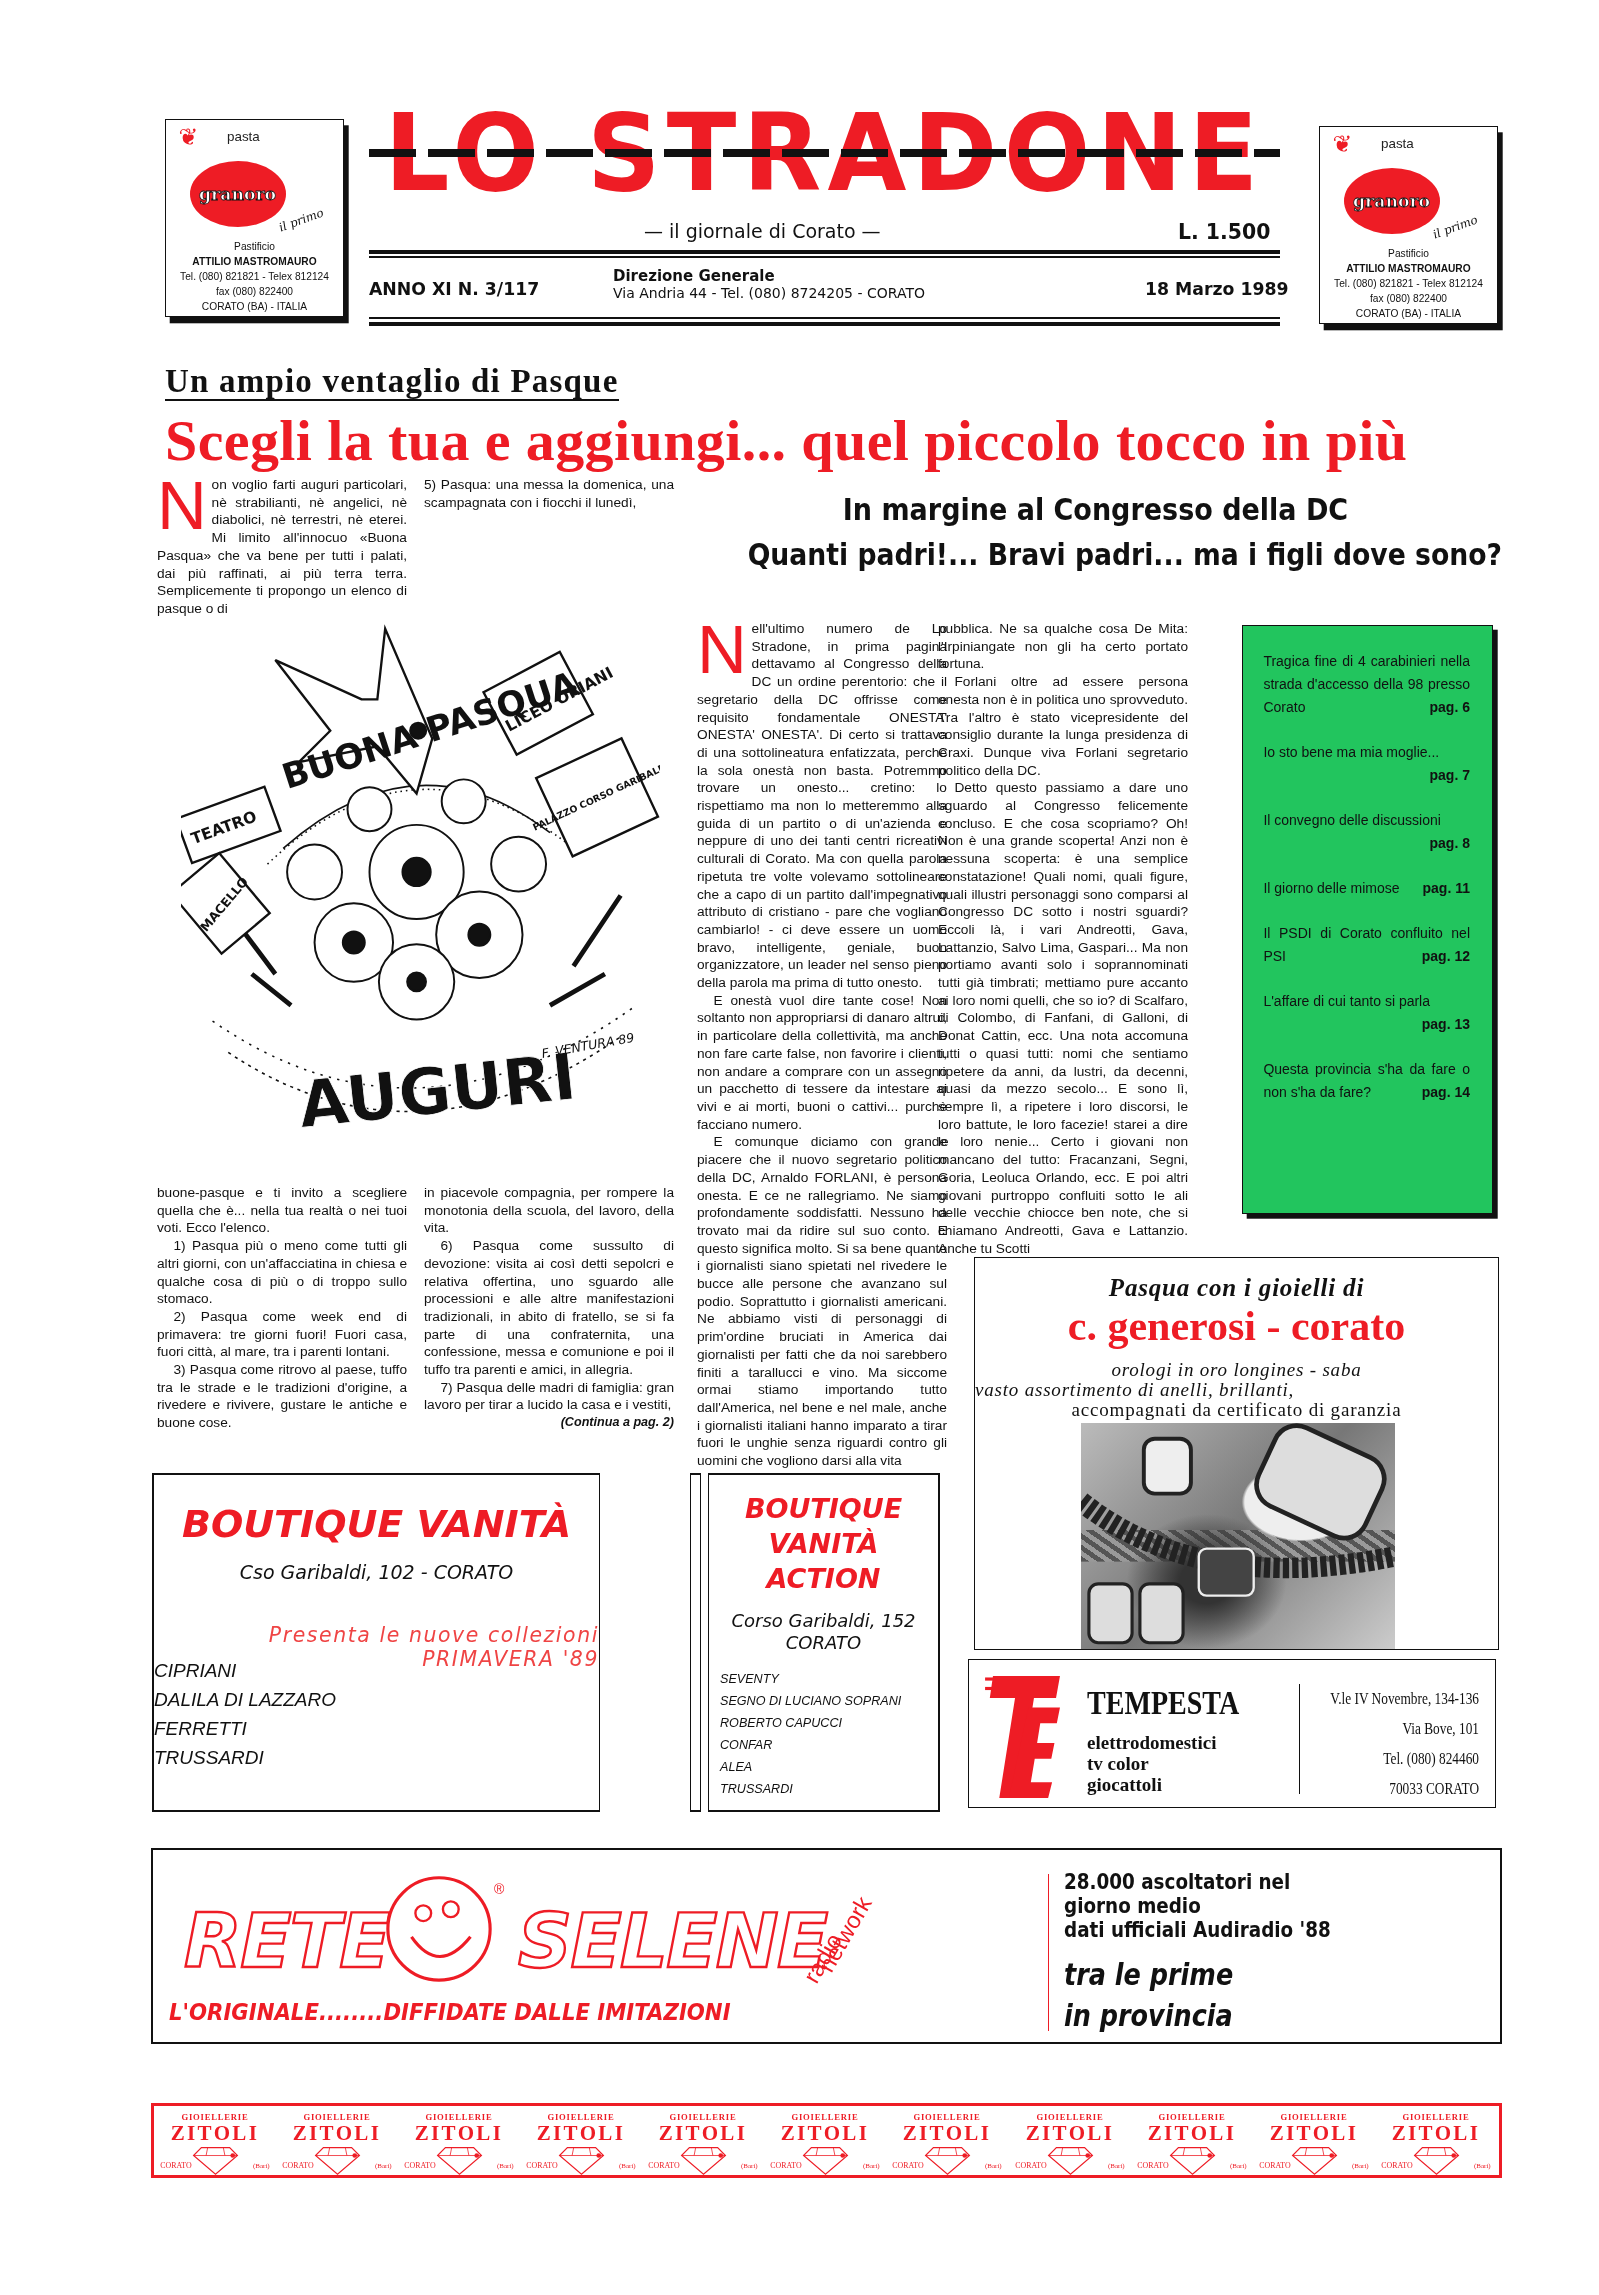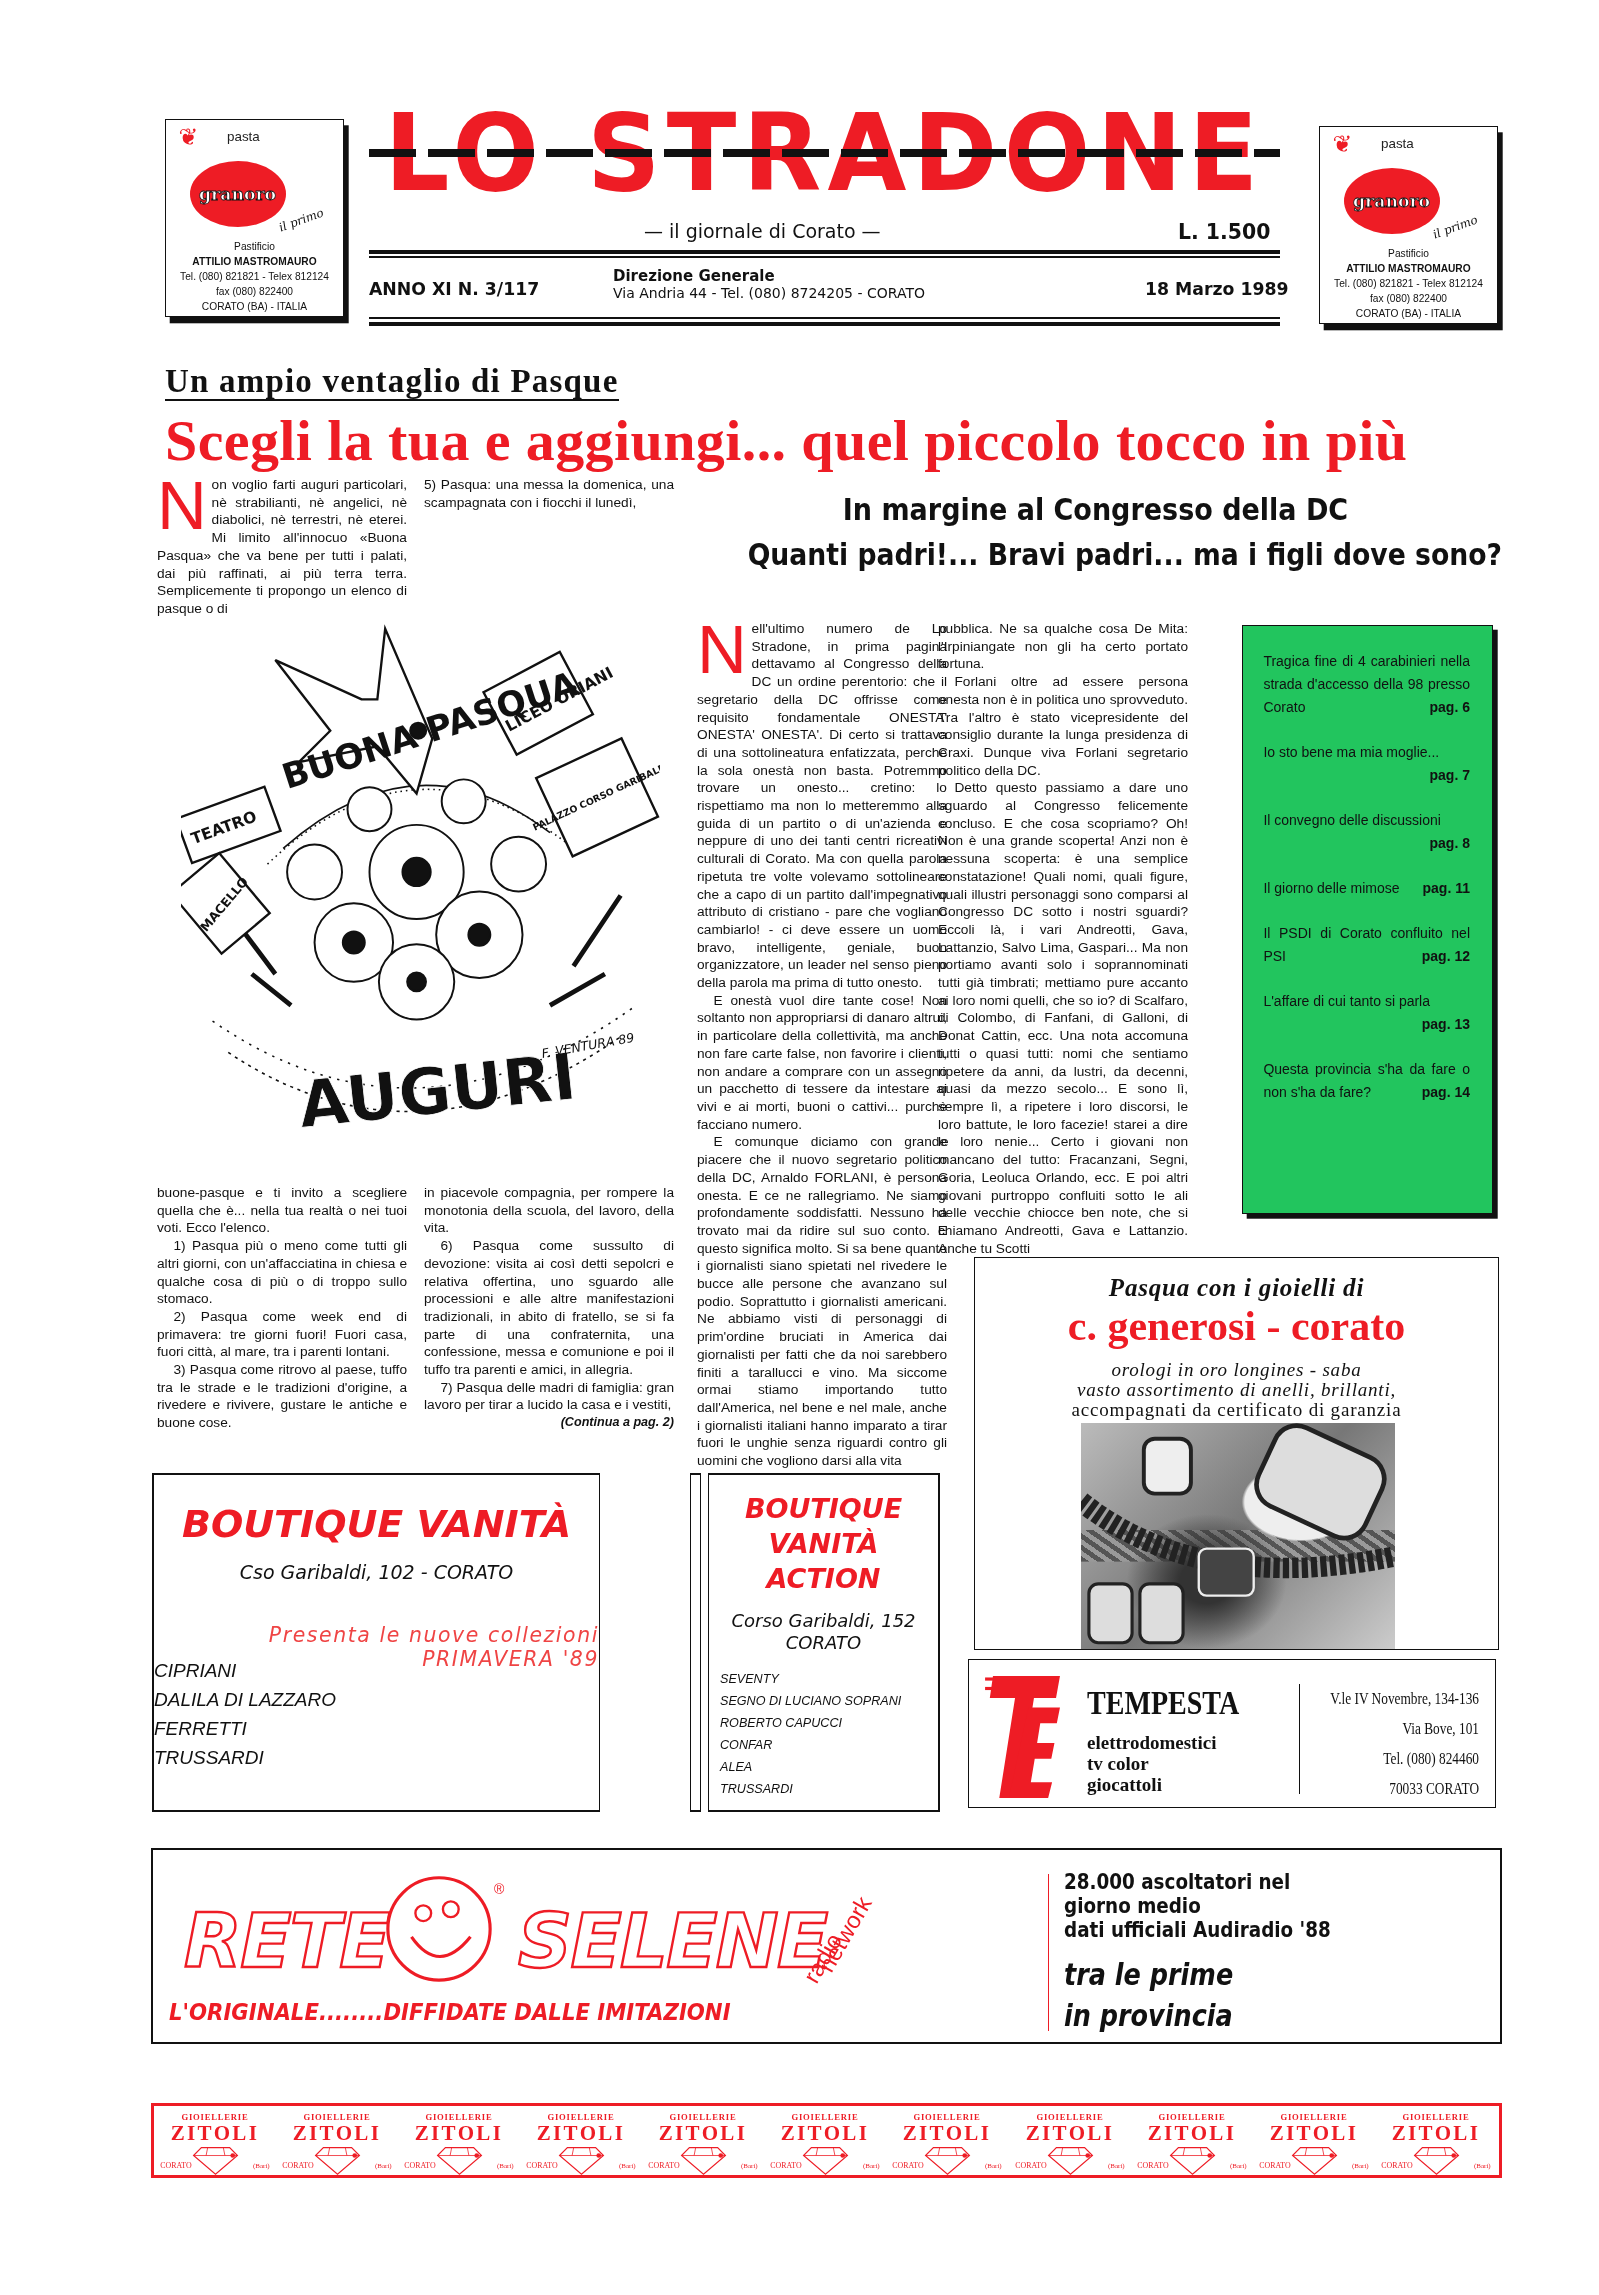--- a/index.html
+++ b/index.html
@@ -199,21 +199,21 @@
   <div class="item"><span>Il giorno delle mimose</span> <span class="pg">pag. 11</span></div>
   <div class="item"><span>Il PSDI di Corato confluito nel PSI</span> <span class="pg">pag. 12</span></div>
   <div class="item"><span>L'affare di cui tanto si parla</span> <span class="pg">pag. 13</span></div>
   <div class="item"><span>Questa provincia s'ha da fare o non s'ha da fare?</span> <span class="pg">pag. 14</span></div>
 </div>
 
 <div class="box" style="left:974px; top:1257px; width:525px; height:393px; border-width:1.6px;">
   <div style="position:absolute; top:15.7px; width:100%; text-align:center; font-family:'Liberation Serif',serif; font-style:italic; font-weight:bold; font-size:25px; letter-spacing:0.8px;">Pasqua con i gioielli di</div>
   <div style="position:absolute; top:44px; width:100%; text-align:center; font-family:'Liberation Serif',serif; font-weight:bold; font-size:42px; color:#ee1c25;">c. generosi - corato</div>
   <div style="position:absolute; top:101px; width:100%; text-align:center; font-family:'Liberation Serif',serif; font-style:italic; font-size:19px; letter-spacing:0.8px;">orologi in oro longines - saba</div>
-  <div style="position:absolute; top:121px; width:100%; text-align:center; font-family:'Liberation Serif',serif; font-style:italic; font-size:19px; letter-spacing:0.8px;">vasto assortimento di anelli, brillanti,</div>
+  <div style="position:absolute; top:121px; width:100%; text-align:left; font-family:'Liberation Serif',serif; font-style:italic; font-size:19px; letter-spacing:0.8px;">vasto assortimento di anelli, brillanti,</div>
   <div style="position:absolute; top:141px; width:100%; text-align:center; font-family:'Liberation Serif',serif; font-size:19px; letter-spacing:0.8px;">accompagnati da certificato di garanzia</div>
   <div style="position:absolute; left:106px; top:165px; width:314px; height:226px; background: radial-gradient(ellipse at 70% 35%, #eee 0 18%, transparent 19%), radial-gradient(ellipse at 40% 70%, #333 0 10%, transparent 30%), repeating-linear-gradient(35deg, #555 0 4.7px, #999 4.7px 9.4px) 0 55%/100% 14% no-repeat, linear-gradient(135deg, #bbb, #777 50%, #ccc);">
     <svg width="314" height="226" viewBox="0 0 400 288">
       <rect x="230" y="20" width="150" height="110" rx="30" fill="#ddd" stroke="#222" stroke-width="6" transform="rotate(25 305 75)"></rect>
       <rect x="80" y="20" width="60" height="70" rx="14" fill="#eee" stroke="#222" stroke-width="5"></rect>
       <path d="M0 100 Q150 220 400 170" stroke="#222" stroke-width="26" fill="none" stroke-dasharray="8 4"></path>
       <rect x="150" y="160" width="70" height="60" rx="10" fill="#444" stroke="#eee" stroke-width="3"></rect>
       <rect x="10" y="205" width="55" height="75" rx="12" fill="#ddd" stroke="#222" stroke-width="4"></rect>
       <rect x="75" y="205" width="55" height="75" rx="12" fill="#ddd" stroke="#222" stroke-width="4"></rect>
     </svg>

